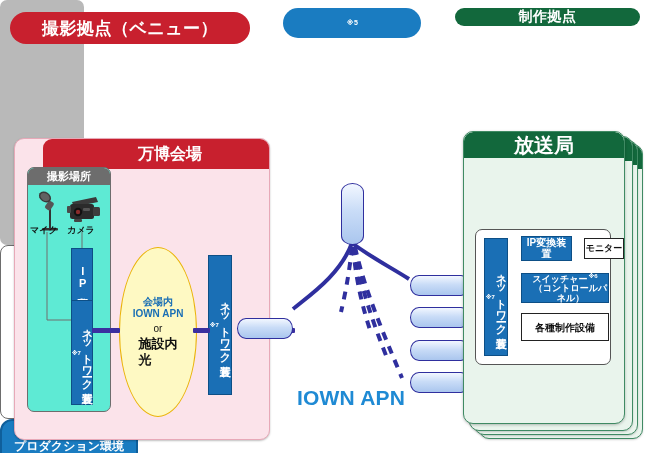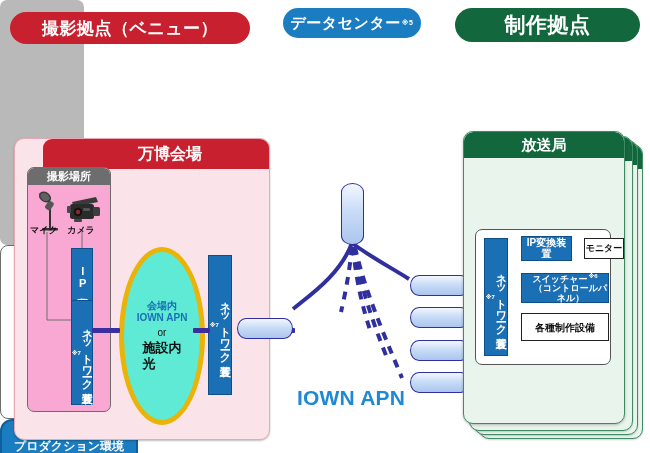--- a/index.html
+++ b/index.html
@@ -17,38 +17,38 @@
     position:absolute;
     display:flex;align-items:center;justify-content:center;
     color:#fff;font-weight:bold;
     border-radius:999px;
     letter-spacing:.5px;
     box-sizing:border-box;
   }
   .pill .sup{font-size:7px;vertical-align:super;margin-left:1px;font-weight:bold;}
   #pill-venue{left:10px;top:12px;width:240px;height:32px;background:#c8202e;font-size:17px;}
   #pill-dc{left:283px;top:8px;width:138px;height:30px;background:#1a7cc1;font-size:15px;}
-  #pill-prod{left:455px;top:8px;width:185px;height:34px;background:#12683c;font-size:21px;}
+  #pill-prod{left:455px;top:8px;width:185px;height:18px;background:#12683c;font-size:14px;}
 
   
   .card{position:absolute;box-sizing:border-box;}
   .card-hdr{
     box-sizing:border-box;width:100%;
     display:flex;align-items:center;justify-content:center;
     color:#fff;font-weight:bold;
   }
 
   
   #venue-card{left:14px;top:138px;width:256px;height:302px;
     border:1px solid #e7a9b8;border-radius:10px;background:#fbe3ea;
     box-shadow:0 1px 2px rgba(0,0,0,.25);overflow:hidden;}
   #venue-card .card-hdr{height:30px;background:#c8202e;font-size:16px;border-radius:9px 9px 0 0;margin-left:28px;}
   #shoot-stack2{left:33px;top:172px;width:84px;height:245px;background:#b9b9b9;border-radius:7px;}
   #shoot-card{left:27px;top:167px;width:84px;height:245px;
-    border:1px solid #6d6d6d;border-radius:7px;background:#f9a8d4;overflow:hidden;}
+    border:1px solid #6d6d6d;border-radius:7px;background:#5eead4;overflow:hidden;}
   #shoot-card .card-hdr{height:17px;background:#6d6d6d;font-size:11px;border-radius:6px 6px 0 0;}
 
   
   #venue-net-card{left:201px;top:240px;width:44px;height:172px;
     border:1px solid #6d6d6d;border-radius:8px;background:#fff;}
 
   
   .blue-box{
     position:absolute;box-sizing:border-box;
     background:#1a6fb5;border:1px solid #0d4f86;color:#fff;
@@ -58,21 +58,21 @@
   .vert{writing-mode:vertical-rl;text-orientation:upright;}
   .white-box{
     position:absolute;box-sizing:border-box;background:#fff;border:1px solid #222;
     display:flex;align-items:center;justify-content:center;text-align:center;
     color:#111;font-weight:bold;line-height:1.1;
   }
 
   
   #venue-ellipse{
     position:absolute;left:119px;top:247px;width:76px;height:168px;
-    background:#5eead4;border:5px solid #eab308;border-radius:50%/50%;
+    background:#fef9c3;border:1px solid #eab308;border-radius:50%/50%;
     display:flex;flex-direction:column;align-items:center;justify-content:center;
     gap:2px;
   }
   #venue-ellipse .l1{color:#1a6fb5;font-weight:bold;font-size:10px;line-height:1.25;text-align:center;}
   #venue-ellipse .l2{color:#111;font-size:10px;font-weight:normal;}
   #venue-ellipse .l3{color:#111;font-weight:bold;font-size:13px;line-height:1.25;text-align:left;}
 
   
   #dc-card{left:283px;top:52px;width:138px;height:138px;
     background:#1a7cc1;border:2px solid #0f5f9b;border-radius:12px;
@@ -86,21 +86,21 @@
   
   .green-stack{position:absolute;border:1px solid #3f8a63;border-radius:10px;background:#e9f4ec;
     box-shadow:0 1px 2px rgba(0,0,0,.18);overflow:hidden;}
   .green-stack > .top{height:24px;background:#12683c;}
   #bc-s3{left:479px;top:144px;width:162px;height:293px;}
   #bc-s2{left:474px;top:140px;width:162px;height:293px;}
   #bc-s1{left:469px;top:136px;width:162px;height:293px;}
   #bc-card{left:463px;top:131px;width:162px;height:293px;
     border:1px solid #3f8a63;border-radius:10px;background:#e9f4ec;
     box-shadow:0 1px 3px rgba(0,0,0,.25);overflow:hidden;box-sizing:border-box;}
-  #bc-card .card-hdr{height:26px;background:#12683c;font-size:15px;border-radius:9px 9px 0 0;}
+  #bc-card .card-hdr{height:26px;background:#12683c;font-size:20px;border-radius:9px 9px 0 0;}
   #bc-inner{position:absolute;left:475px;top:229px;width:136px;height:136px;
     background:#fff;border:1px solid #555;border-radius:7px;box-sizing:border-box;}
   .purple-link{position:absolute;background:#3b2fa0;height:5px;border-radius:1px;}
 
   
   .pipe{position:absolute;box-sizing:border-box;
     background:linear-gradient(180deg,#f2f7ff 0%,#c9dcf7 45%,#aac6ee 100%);
     border:1.5px solid #2f2f9e;border-radius:50%/18px;}
   .pipe.h{border-radius:9px/50%;}
   .pipe.v{border-radius:50%/9px;}
@@ -111,21 +111,20 @@
 </head>
 <body>
 
 <div id="root">
 
   <div class="pill" id="pill-venue">
     <span>撮影拠点（ベニュー）</span>
   </div>
 
   <div class="pill" id="pill-dc">
-    <span>データセンター</span>
       <span class="sup">※5</span>
   </div>
 
   <div class="pill" id="pill-prod">
     <span>制作拠点</span>
   </div>
 
   <div class="card" id="venue-card">
     <div class="card-hdr">万博会場</div>
   </div>

